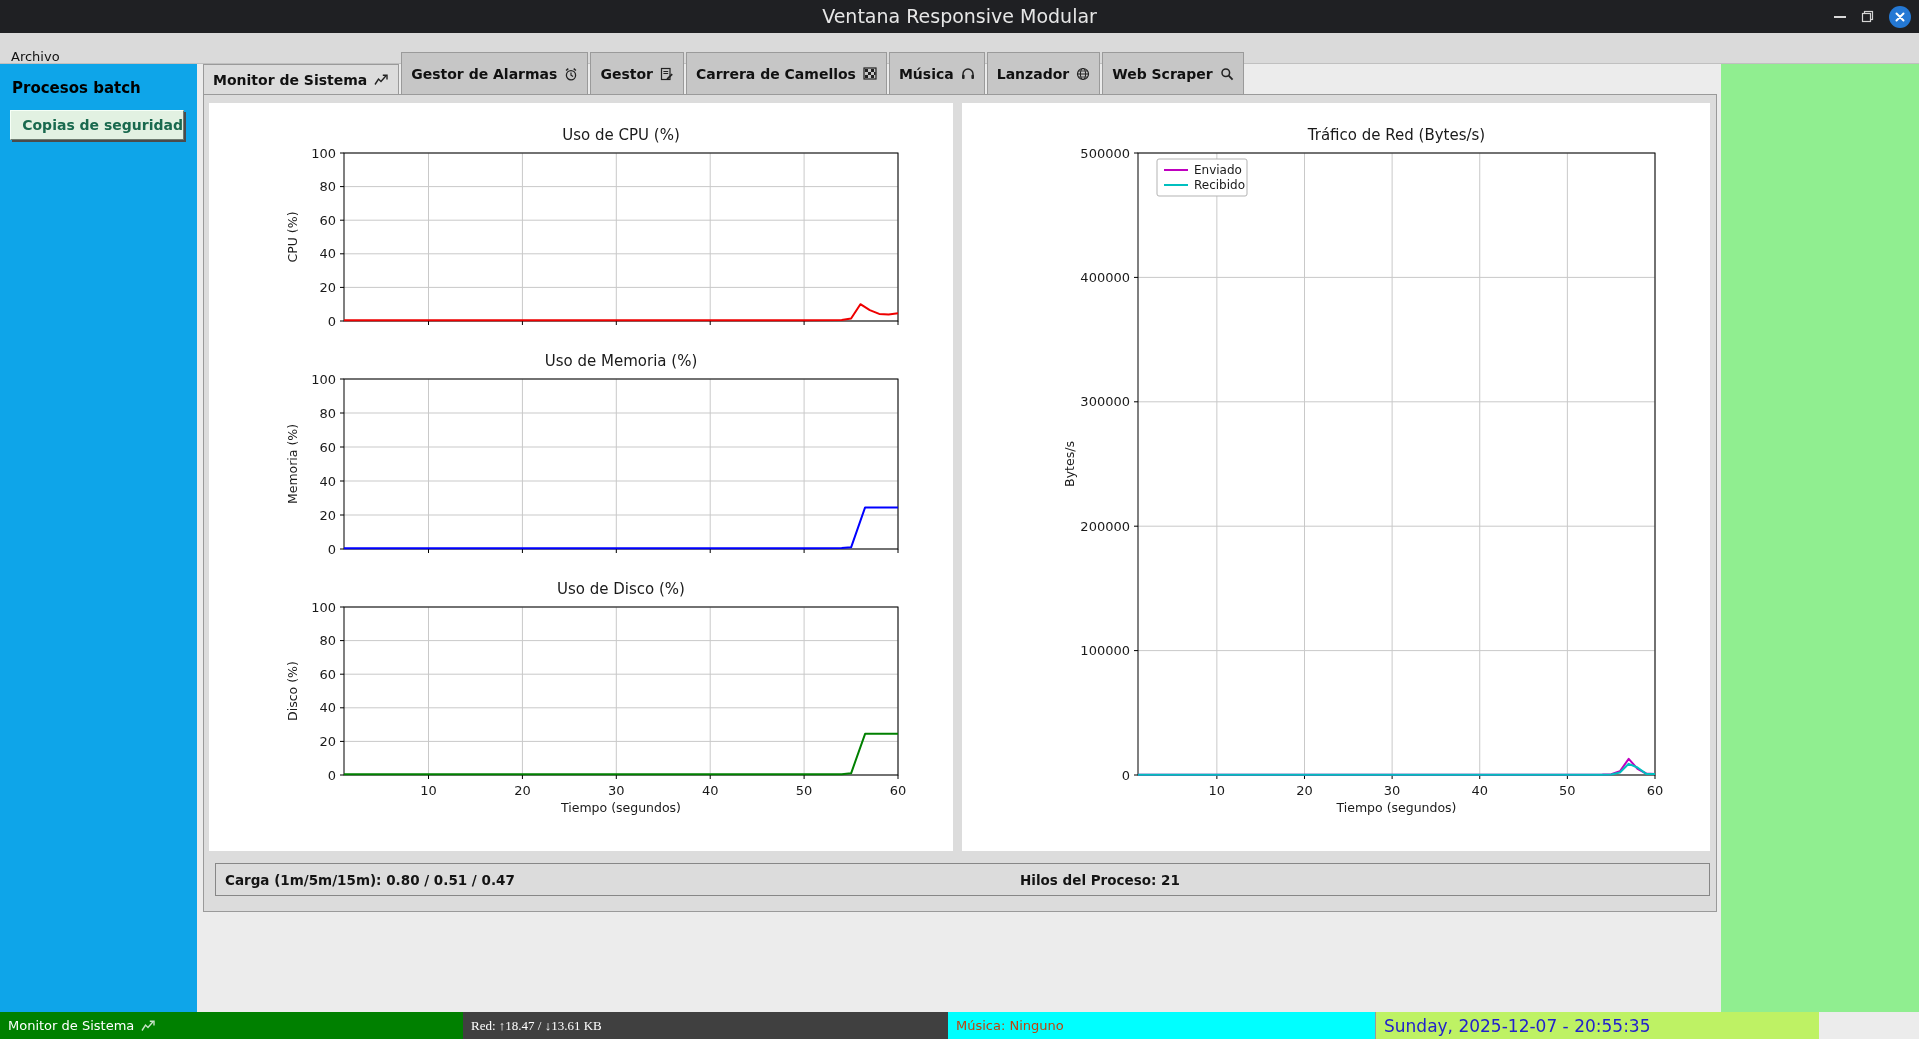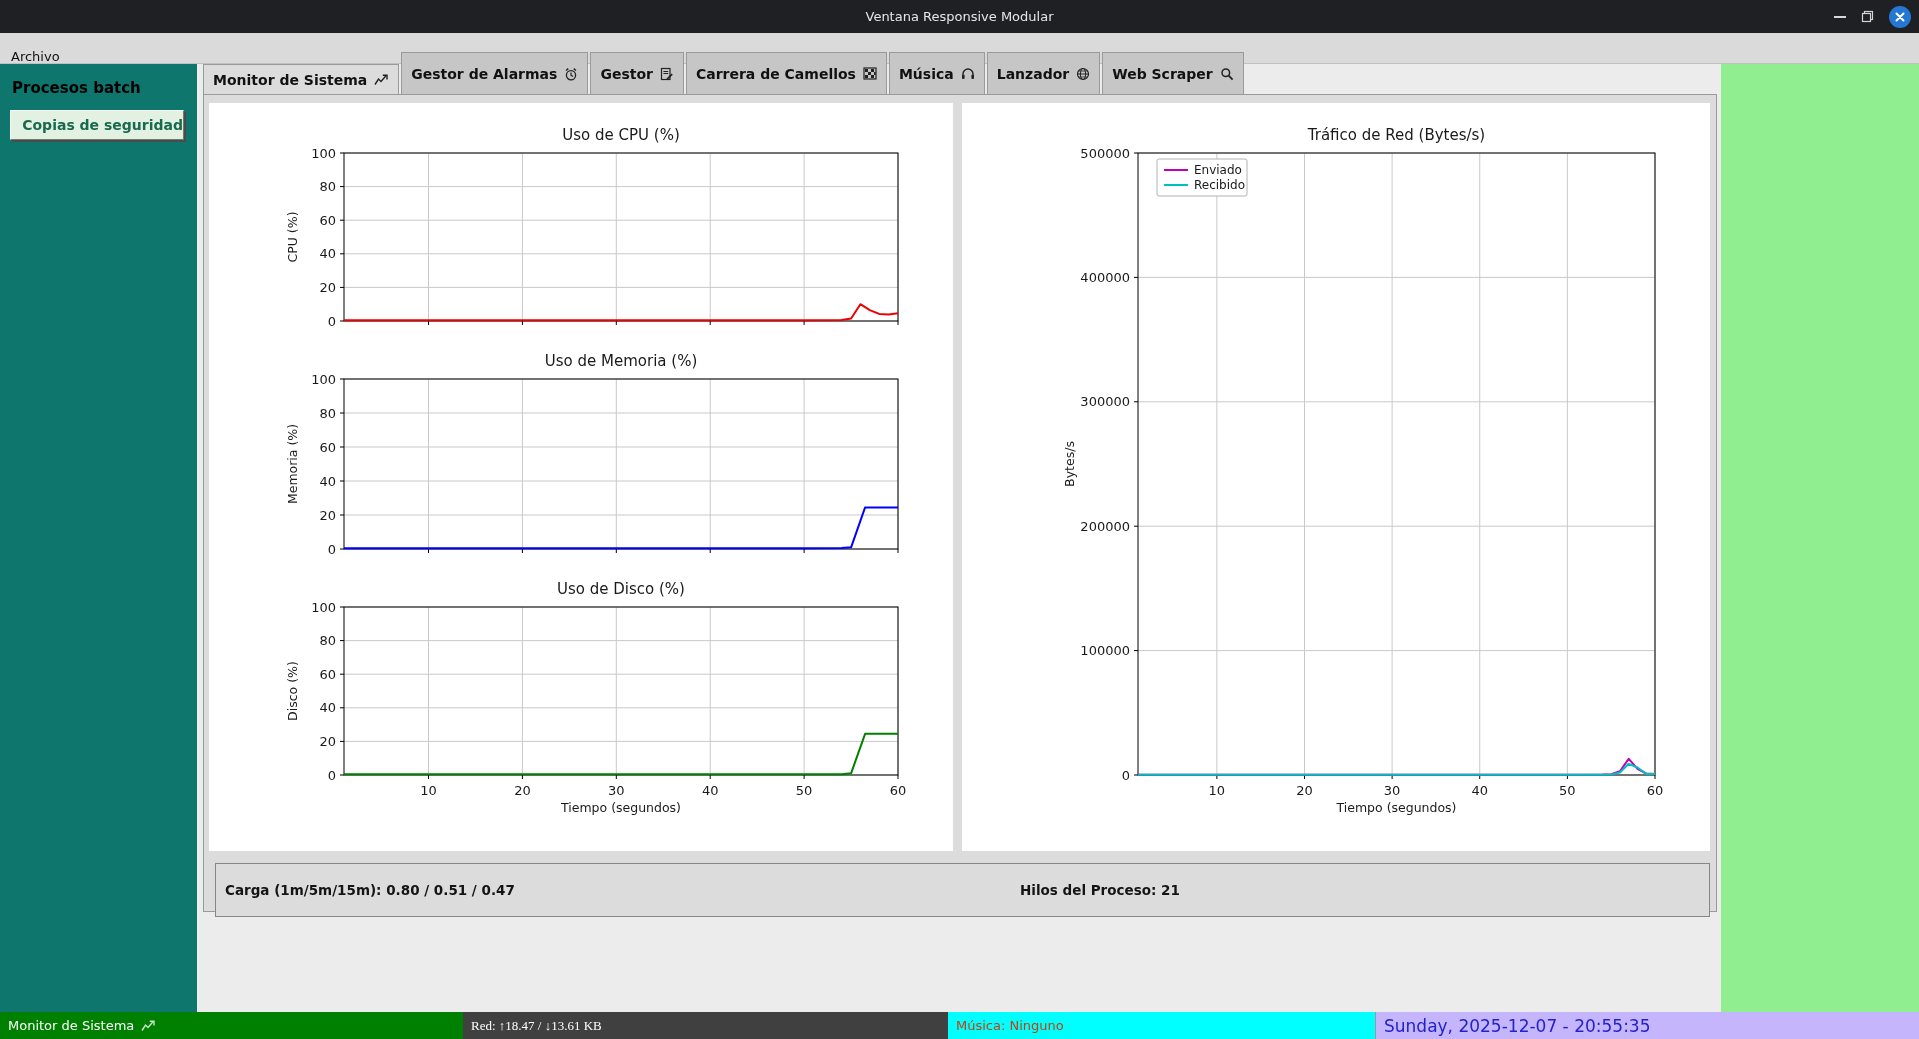--- a/index.html
+++ b/index.html
@@ -3,30 +3,30 @@
 <meta charset="utf-8">
 <style>
   html,body { margin:0; padding:0; }
   body {
     width:1919px; height:1039px; position:relative; overflow:hidden;
     background:#ececec;
     font-family:"DejaVu Sans","Liberation Sans",sans-serif;
   }
   
   .titlebar { position:absolute; left:0; top:0; width:1919px; height:33px; background:#1f2023; }
-  .titlebar-title { position:absolute; left:0; width:100%; text-align:center; line-height:33px; font-size:13px; color:#e6e6e6; }
+  .titlebar-title { position:absolute; left:0; width:100%; text-align:center; line-height:33px; font-size:19px; color:#e6e6e6; }
   .win-controls { position:absolute; right:8px; top:0; height:33px; display:flex; align-items:center; gap:15px; z-index:2; }
   .min-glyph { display:inline-block; width:12px; height:2px; background:#d8d8d8; }
   .ctrl-btn { display:flex; align-items:center; justify-content:center; cursor:default; }
   .close-btn { width:22px; height:22px; border-radius:50%; background:#2478d4; }
   
   .menubar { position:absolute; left:0; top:33px; width:1919px; height:31px; background:#dadada; border-bottom:1px solid #c0c0c0; box-sizing:border-box; }
   .menu-item { display:inline-block; padding:9px 11px; line-height:30px; font-size:13px; color:#111; }
   
-  .sidebar { position:absolute; left:0; top:64px; width:197px; height:948px; background:#0f766e; }
+  .sidebar { position:absolute; left:0; top:64px; width:197px; height:948px; background:#0ea5e9; }
   .sidebar-heading { margin:15px 0 0 12px; font-size:15px; font-weight:bold; color:#000; }
   .backup-btn {
     position:absolute; left:10px; top:46px; width:174px; height:30px;
     background:#e2f1e2; color:#19694e; font-weight:bold; font-size:14px;
     border:1px solid #6d7a70; border-top-color:#f6fff6; border-left-color:#f6fff6;
     box-shadow:2px 2px 0 #4b4b4b; text-align:right; line-height:28px; box-sizing:border-box;
   }
   .green-panel { position:absolute; left:1721px; top:64px; width:198px; height:948px; background:#90ee90; }
   
   .tabs { position:absolute; left:203px; top:64px; height:30px; display:flex; align-items:flex-end; z-index:2; }
@@ -34,21 +34,21 @@
     height:42px; background:#c6c6c6; border:1px solid #9a9a9a; border-bottom:none;
     margin-right:2px; padding:0 9px; display:flex; align-items:center; gap:7px;
     font-size:14px; font-weight:bold; color:#111; box-sizing:border-box; white-space:nowrap;
   }
   .tab.selected { height:30px; background:#dcdcdc; }
   .tab-icon { display:flex; align-items:center; color:#222; }
   .content { position:absolute; left:203px; top:94px; width:1514px; height:818px; background:#dcdcdc; border:1px solid #9a9a9a; box-sizing:border-box; }
   .figure { position:absolute; background:#ffffff; }
   #fig-left  { left:5px;   top:8px; width:744px; height:748px; }
   #fig-right { left:758px; top:8px; width:748px; height:748px; }
-  .infobar { position:absolute; left:11px; top:768px; width:1495px; height:54px; background:#dcdcdc; border:1px solid #878787; box-sizing:border-box; }
+  .infobar { position:absolute; left:11px; top:768px; width:1495px; height:33px; background:#dcdcdc; border:1px solid #878787; box-sizing:border-box; }
   .infobar-text { position:absolute; top:50%; transform:translateY(-50%); font-size:13.5px; font-weight:bold; color:#141414; white-space:nowrap; }
   .infobar-load { left:9px; }
   .infobar-threads { left:792px;margin-left:12px; }
   
   .statusbar { position:absolute; left:0; top:1012px; width:1919px; height:27px; background:#ececec; }
   .status-seg { position:absolute; top:0; height:27px; display:flex; align-items:center; padding-left:8px; box-sizing:border-box; font-size:13px; gap:7px; white-space:nowrap; }
   .status-seg .seg-icon { display:flex; align-items:center; color:#c8e3c8; }
   .status-datetime { font-size:17px; border-left:1px solid #9a9a9a; }
 </style>
 </head>
@@ -342,16 +342,16 @@
           <polyline points="8.8,2.2 13,2.2 13,6.4" fill="none" stroke="currentColor" stroke-width="1.4"></polyline>
         </svg>
       </span>
     </div>
     <div class="status-seg" style="left: 463px; width: 485px; background: #404040; color: rgb(255, 255, 255); font-family: Liberation Serif, serif;">
       <span>Red: ↑18.47 / ↓13.61 KB</span>
     </div>
     <div class="status-seg" style="left: 948px; width: 427px; background: rgb(0, 255, 255); color: #c2410c;">
       <span>Música: Ninguno</span>
     </div>
-    <div class="status-seg status-datetime" style="left: 1375px; width: 544px; background: #c4b5fd; color: rgb(34, 34, 204);">
+    <div class="status-seg status-datetime" style="left: 1375px; width: 444px; background: #bef264; color: rgb(34, 34, 204);">
       <span>Sunday, 2025-12-07 - 20:55:35</span>
     </div>
   </div>
 
 </body></html>

